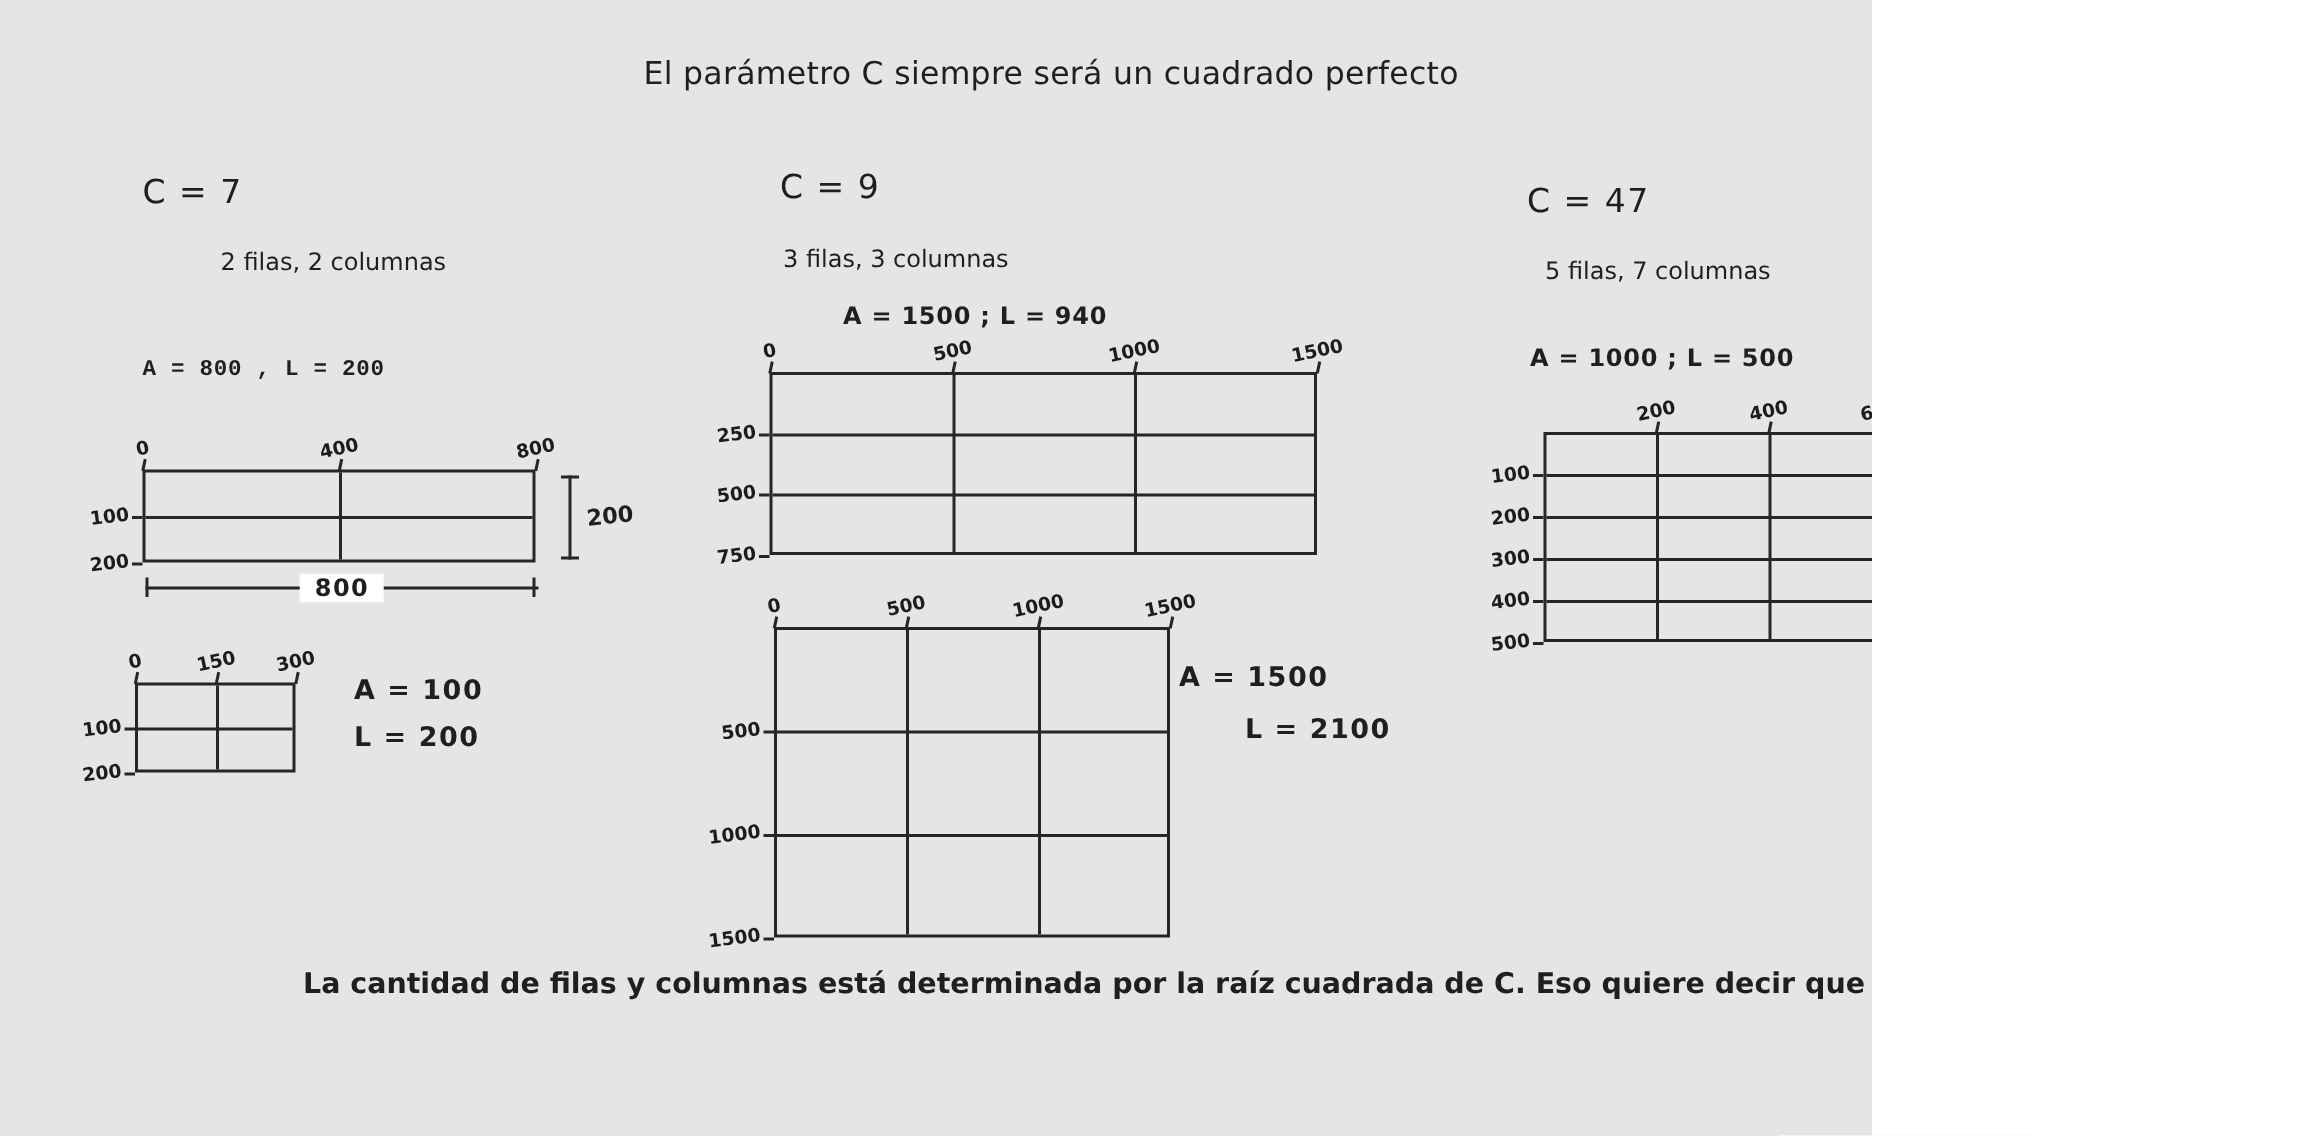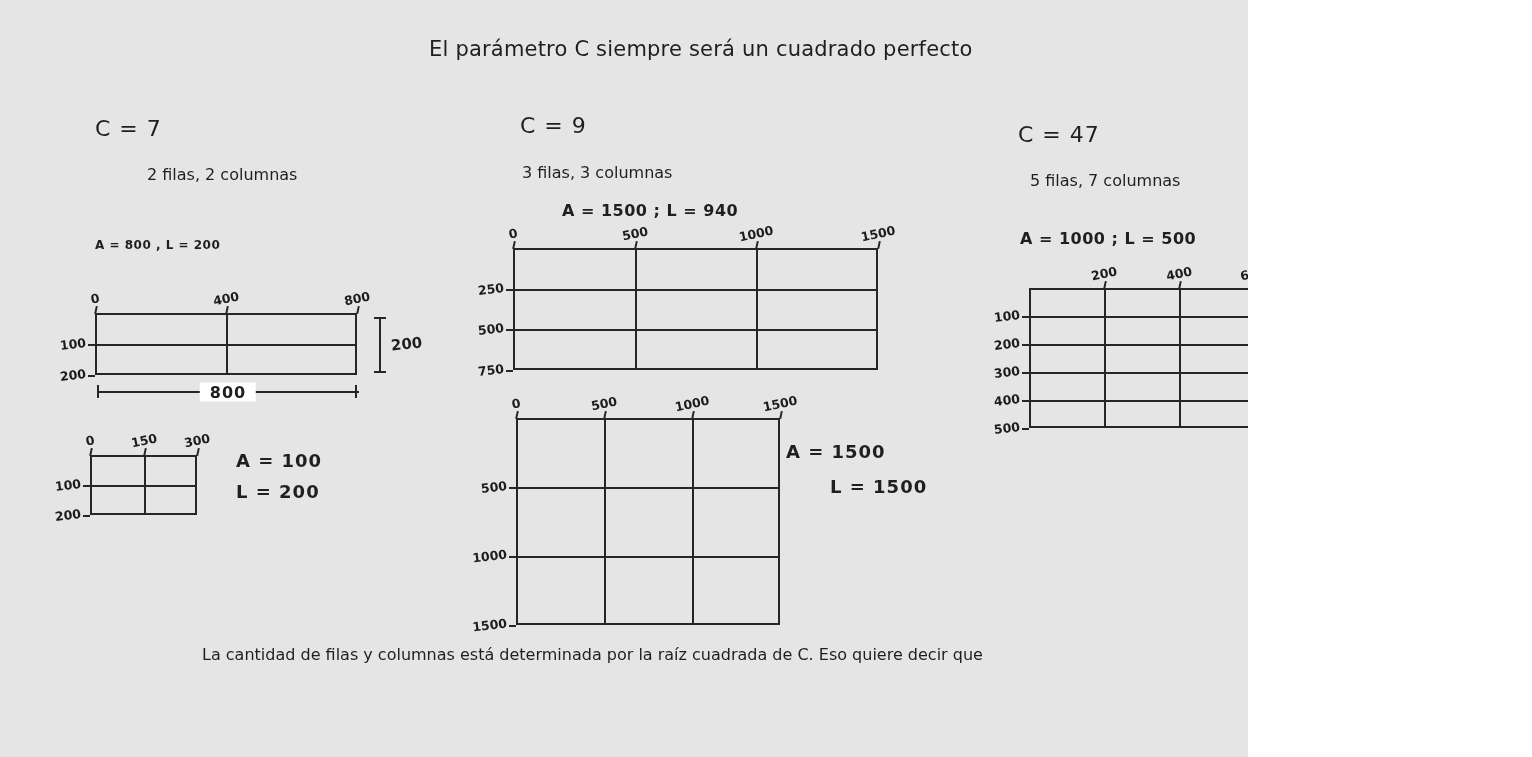--- a/index.html
+++ b/index.html
@@ -7,24 +7,24 @@
   body {
     width:1532px; height:757px;
     font-family:"DejaVu Sans", sans-serif;
     color:#1f1f1f;
   }
   .stage { position:relative; width:1248px; height:757px; background:#e5e5e5; overflow:hidden; }
   .txt { position:absolute; white-space:nowrap; color:#1f1f1f; }
   .title { font-size:21px; letter-spacing:.2px; }
   .c-label { font-size:22px; letter-spacing:1px; }
   .sub-label { font-size:16px; }
-  .params { font-size:12px; font-weight:600; letter-spacing:.5px; }
+  .params { font-size:15px; font-weight:600; letter-spacing:.5px;font-family:Liberation Mono, monospace; }
   .params-sm { font-size:16px; font-weight:600; letter-spacing:.5px; }
   .side-param { font-size:18px; font-weight:600; letter-spacing:1px; }
-  .footer-line { font-size:16px; }
+  .footer-line { font-size:19px;font-weight:bold; }
 
   .grid { position:absolute; border:2px solid #262626; }
   .vline { position:absolute; top:0; bottom:0; width:2px; background:#262626; }
   .hline { position:absolute; left:0; right:0; height:2px; background:#262626; }
 
   .tick { position:absolute; font-size:12.5px; font-weight:700; white-space:nowrap; color:#1c1c1c; }
   .top-tick { top:-9px; transform:translate(-50%,-100%) rotate(-12deg); }
   .left-tick { left:-11px; transform:translate(-100%,-50%) rotate(-7deg); }
   .top-tickmark { position:absolute; top:-9px; width:2px; height:8px; background:#262626; transform:rotate(12deg); }
   .left-tickmark { position:absolute; left:-9px; width:7px; height:2px; background:#262626; }
@@ -46,21 +46,21 @@
   <div class="txt c-label" style="left:95px; top:116px;">C = 7</div>
   <div class="txt sub-label" style="left:135px; top:165px;margin-left:12px;">2 filas, 2 columnas</div>
   <div class="txt params" style="left:95px; top:238px;">A = 800 ,  L = 200</div>
   <div class="txt side-param" style="left:236px; top:450px;">A = 100</div>
   <div class="txt side-param" style="left:236px; top:481px;">L = 200</div>
 
   <div class="txt c-label" style="left:520px; top:113px;">C = 9</div>
   <div class="txt sub-label" style="left:522px; top:163px;">3 filas, 3 columnas</div>
   <div class="txt params-sm" style="left:562px; top:201px;">A = 1500 ;  L = 940</div>
   <div class="txt side-param" style="left:786px; top:441px;">A = 1500</div>
-  <div class="txt side-param" style="left:830px; top:476px;">L = 1500</div>
+  <div class="txt side-param" style="left:830px; top:476px;">L = 2100</div>
 
   <div class="txt c-label" style="left:1018px; top:122px;">C = 47</div>
   <div class="txt sub-label" style="left:1030px; top:171px;">5 filas, 7 columnas</div>
   <div class="txt params-sm" style="left:1020px; top:229px;">A = 1000 ;  L = 500</div>
 
   <div class="txt footer-line" style="left:202px; top:645px;">La cantidad de filas y columnas está determinada por la raíz cuadrada de C. Eso quiere decir que</div>
 
 <div class="grid" style="left: 95px; top: 313px; width: 262px; height: 62px;">
       <div class="vline" style="left: 129px;"></div>
       <div class="hline" style="top: 29px;"></div>

